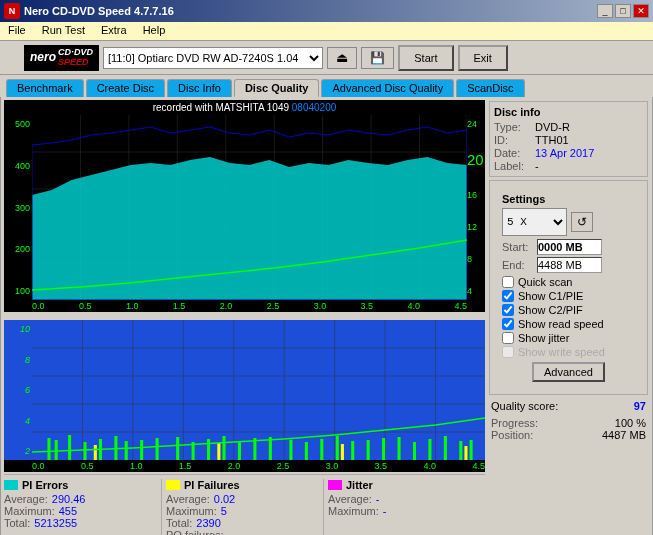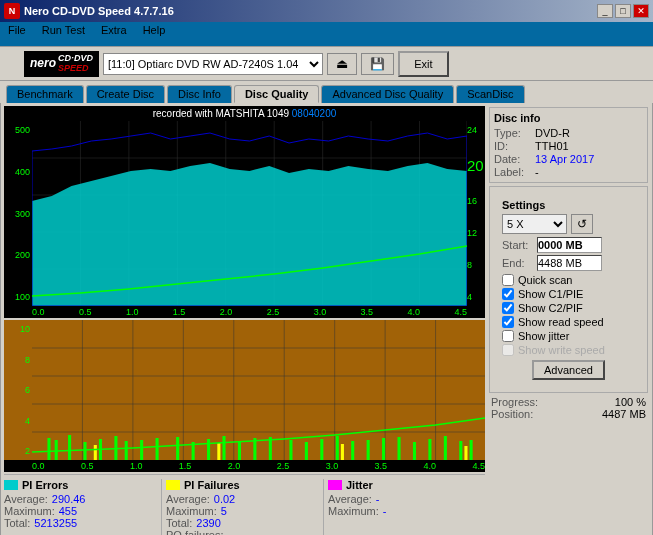--- a/index.html
+++ b/index.html
@@ -7,36 +7,36 @@
 
     
     .title-bar { background: linear-gradient(to right, #0a246a, #a6b5c9); color: white; display: flex; align-items: center; justify-content: space-between; padding: 3px 4px; height: 22px; }
     .title-bar-left { display: flex; align-items: center; gap: 4px; font-size: 11px; font-weight: bold; }
     .title-bar-icon { width: 16px; height: 16px; background: #cc0000; display: inline-block; border-radius: 2px; font-size: 9px; color: white; text-align: center; line-height: 16px; }
     .title-bar-buttons { display: flex; gap: 2px; }
     .title-btn { width: 16px; height: 14px; background: #d4d0c8; border: 1px solid #888; font-size: 9px; cursor: pointer; display: flex; align-items: center; justify-content: center; }
     .title-btn.close { background: #cc0000; color: white; }
 
     
-    .menu-bar { background: #0369a1; display: flex; padding: 2px 4px; gap: 8px; border-bottom: 1px solid #999; height: 25px; text-align: center; }
+    .menu-bar { background: #fef9c3; display: flex; padding: 2px 4px; gap: 8px; border-bottom: 1px solid #999; height: 19px; text-align: center; }
     .menu-item { font-size: 11px; cursor: pointer; padding: 0 4px; }
 
     
     .toolbar { background: #d4d0c8; display: flex; align-items: center; padding: 3px 6px; gap: 4px; height: 34px; border-bottom: 1px solid #999; }
     .nero-logo { background: #000; color: white; font-size: 13px; font-weight: bold; padding: 2px 6px; font-style: italic; height: 26px; display: flex; align-items: center; }
     .drive-select { width: 220px; height: 22px; border: 1px solid #888; background: white; font-size: 11px; }
     .toolbar-btn { height: 22px; padding: 0 8px; background: #d4d0c8; border: 1px solid #888; cursor: pointer; font-size: 11px; display: flex; align-items: center; justify-content: center; min-width: 22px; }
     .toolbar-btn-start { background: #d4d0c8; border: 2px outset #999; padding: 2px 14px; height: 26px; font-size: 11px; cursor: pointer; }
     .toolbar-btn-exit { background: #d4d0c8; border: 2px outset #999; padding: 2px 14px; height: 26px; font-size: 11px; cursor: pointer; }
 
     
     .tabs { display: flex; background: #d4d0c8; padding: 4px 6px 0; gap: 2px; }
     .tab { border: 1px solid #999; border-bottom: none; padding: 2px 10px; background: #d4d0c8; cursor: pointer; font-size: 11px; border-radius: 3px 3px 0 0; }
     .tab.active { background: #d4d0c8; border-bottom: 1px solid #d4d0c8; font-weight: bold; z-index: 1; }
-    .tab:not(.active) { background: #0369a1; text-align: right; }
+    .tab:not(.active) { background: #0ea5e9; text-align: right; }
     input[type=checkbox] { width: 12px; height: 12px; }
 
     
     svg { display: block; }
     .main-area { display: flex; flex: 1; overflow: hidden; }
   </style>
 </head>
 <body>
 
 <div class="title-bar">
@@ -61,20 +61,21 @@
 <div class="toolbar">
   <div class="nero-logo" style="font-size:12px; line-height:1.1;margin-left:18px;">
     <span style="color:white; font-weight:bold; font-style:italic;">nero</span>
     <span style="color:white; font-size:9px; margin-left:2px;">CD·DVD<br><span style="color:#cc0000;">SPEED</span></span>
   </div>
   <select class="drive-select">
     <option>[11:0]  Optiarc DVD RW AD-7240S 1.04</option>
   </select>
   <button class="toolbar-btn" style="font-size:13px;">⏏</button>
   <button class="toolbar-btn" style="font-size:12px;">💾</button>
+  <button class="toolbar-btn-start">Start</button>
   <button class="toolbar-btn-exit">Exit</button>
 </div>
 
 <div class="tabs">
   <div class="tab">Benchmark</div>
   <div class="tab">Create Disc</div>
   <div class="tab">Disc Info</div>
   <div class="tab active">Disc Quality</div>
   <div class="tab">Advanced Disc Quality</div>
   <div class="tab">ScanDisc</div>
@@ -138,21 +139,21 @@
       <span style="color:#00ff00; font-size:9px;">1.0</span>
       <span style="color:#00ff00; font-size:9px;">1.5</span>
       <span style="color:#00ff00; font-size:9px;">2.0</span>
       <span style="color:#00ff00; font-size:9px;">2.5</span>
       <span style="color:#00ff00; font-size:9px;">3.0</span>
       <span style="color:#00ff00; font-size:9px;">3.5</span>
       <span style="color:#00ff00; font-size:9px;">4.0</span>
       <span style="color:#00ff00; font-size:9px;">4.5</span>
     </div>
 
-    <div style="position:relative; background:#a16207; height:140px; overflow:hidden; margin-top:2px;">
+    <div style="position:relative; background:#1d4ed8; height:140px; overflow:hidden; margin-top:8px;font-style:italic;">
 
       <div style="position:absolute; left:0; top:0; bottom:0; width:28px; display:flex; flex-direction:column; justify-content:space-between; padding:4px 0; z-index:2;">
         <span style="color:#00ff00; font-size:9px; text-align:right; padding-right:2px;">10</span>
         <span style="color:#00ff00; font-size:9px; text-align:right; padding-right:2px;">8</span>
         <span style="color:#00ff00; font-size:9px; text-align:right; padding-right:2px;">6</span>
         <span style="color:#00ff00; font-size:9px; text-align:right; padding-right:2px;">4</span>
         <span style="color:#00ff00; font-size:9px; text-align:right; padding-right:2px;">2</span>
       </div>
 
       <svg width="100%" height="140" style="position:absolute; left:28px; width:calc(100% - 28px);" viewBox="0 0 440 140" preserveAspectRatio="none">
@@ -304,21 +305,21 @@
       </div>
       <div style="display:flex; gap:3px; font-size:11px;">
         <span style="color:#555; min-width:38px;">Label:</span>
         <span>-</span>
       </div>
     </div>
 
     <div style="border:1px solid #aaa; padding:12px; background:#d4d0c8;">
       <div style="font-weight:bold; font-size:11px; margin-bottom:3px;">Settings</div>
       <div style="display:flex; align-items:center; gap:4px; margin-bottom:3px;">
-        <select style="width:65px; height:20px; border:1px solid #888; font-size:11px;">
+        <select style="width:65px; height:28px; border:1px solid #888; font-size:11px;font-family:Liberation Mono, monospace;">
           <option>5 X</option>
           <option>Max</option>
           <option>1 X</option>
           <option>2 X</option>
           <option>4 X</option>
           <option>8 X</option>
         </select>
         <button style="width:22px; height:20px; border:1px solid #888; background:#d4d0c8; font-size:12px;">↺</button>
       </div>
       <div style="display:flex; align-items:center; gap:3px; margin-bottom:2px; font-size:11px;">
@@ -349,20 +350,24 @@
         <input type="checkbox" style="">
         <span>Show jitter</span>
       </div>
       <div style="display:flex; align-items:center; gap:4px; font-size:11px; margin-bottom:4px;">
         <input type="checkbox" disabled="" style="">
         <span style="color:#aaa;">Show write speed</span>
       </div>
       <button style="border:2px outset #999; background:#d4d0c8; padding:2px 10px; font-size:11px; cursor:pointer; display:block; margin:0 auto;">Advanced</button>
     </div>
 
+    <div style="display:flex; justify-content:space-between; align-items:center; font-size:11px; padding:2px 2px;">
+      <span>Quality score:</span>
+      <span style="color:#0000ff; font-weight:bold;">97</span>
+    </div>
 
     <div style="font-size:11px; padding:0 2px;">
       <div style="display:flex; justify-content:space-between;">
         <span style="color:#555;">Progress:</span>
         <span>100 %</span>
       </div>
       <div style="display:flex; justify-content:space-between;">
         <span style="color:#555;">Position:</span>
         <span>4487 MB</span>
       </div>

